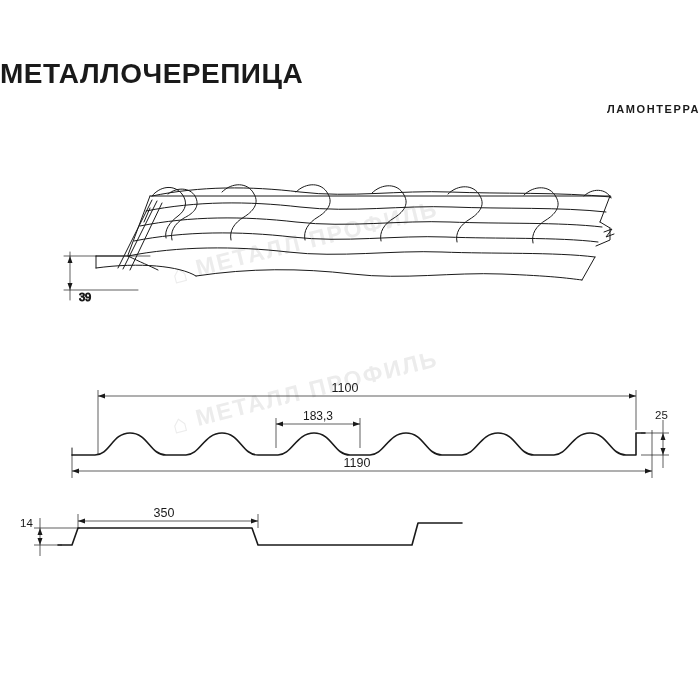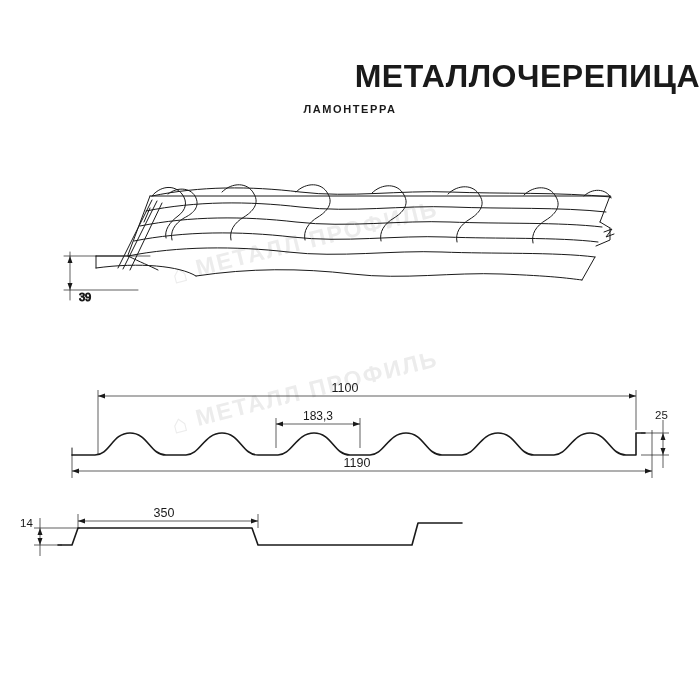--- a/index.html
+++ b/index.html
@@ -17,32 +17,32 @@
   }
   .page {
     position: absolute;
     inset: 0;
   }
   .title {
     position: absolute;
     left: 0;
     right: 0;
     top: 58px;
-    text-align: right;
-    font-size: 32px;
+    text-align: left;
+    font-size: 28px;
     font-weight: bold;
     letter-spacing: 0.5px;
     color: #1a1a1a;
   }
   .subtitle {
     position: absolute;
     left: 0;
     right: 0;
     top: 103px;
-    text-align: center;
+    text-align: right;
     font-size: 11px;
     font-weight: bold;
     letter-spacing: 1.6px;
     color: #1a1a1a;
   }
   .drawing {
     position: absolute;
     left: 0;
     top: 0;
     width: 700px;

